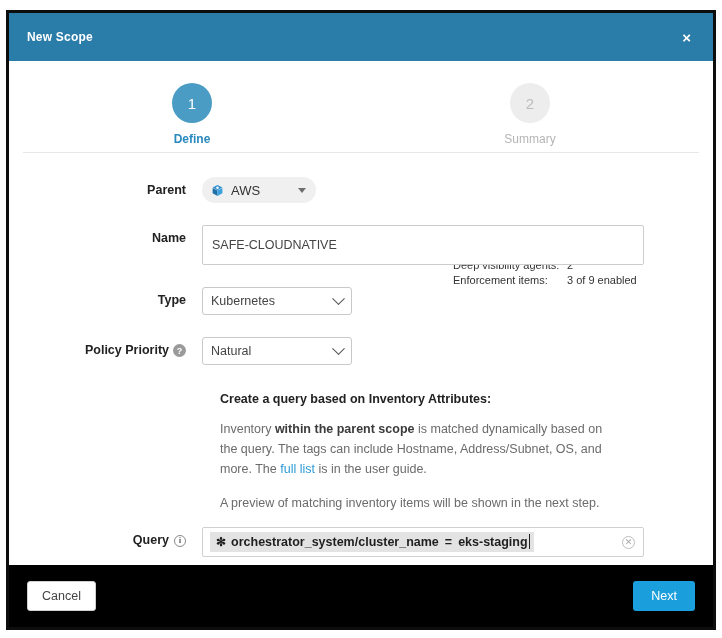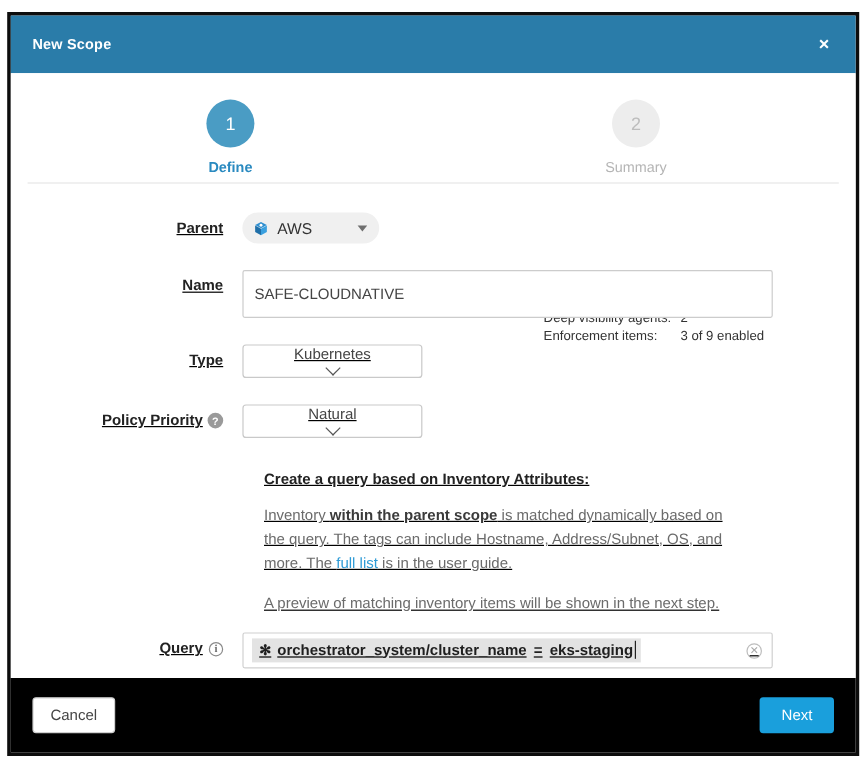--- a/index.html
+++ b/index.html
@@ -95,21 +95,20 @@
     margin-top: 9px;
     font-size: 12px;
     font-weight: bold;
   }
   .step.active .step-label { color: #2a8ac0; }
   .step.inactive .step-label { color: #b5b5b5; font-weight: normal; }
 
   
   .form {
     padding: 24px 6px 0 18px;
-    text-decoration: underline;
   }
   .row {
     display: flex;
     align-items: flex-start;
     margin-bottom: 16px;
   }
   .row-label {
     width: 175px;
     flex: 0 0 175px;
     text-align: right;
@@ -178,21 +177,20 @@
     border: 1px solid #c9c9c9;
     background: #ffffff;
     font-size: 12.5px;
     color: #444444;
     padding: 0 8px;
     border-radius: 3px;
     display: flex;
     align-items: center;
     justify-content: space-between;
     cursor: pointer;
-    flex-direction: column;
   }
   .chev {
     width: 9px; height: 9px;
     border-right: 1.6px solid #555;
     border-bottom: 1.6px solid #555;
     transform: rotate(45deg) translate(-2px,-2px);
   }
 
   .help-ico {
     display: inline-flex;

